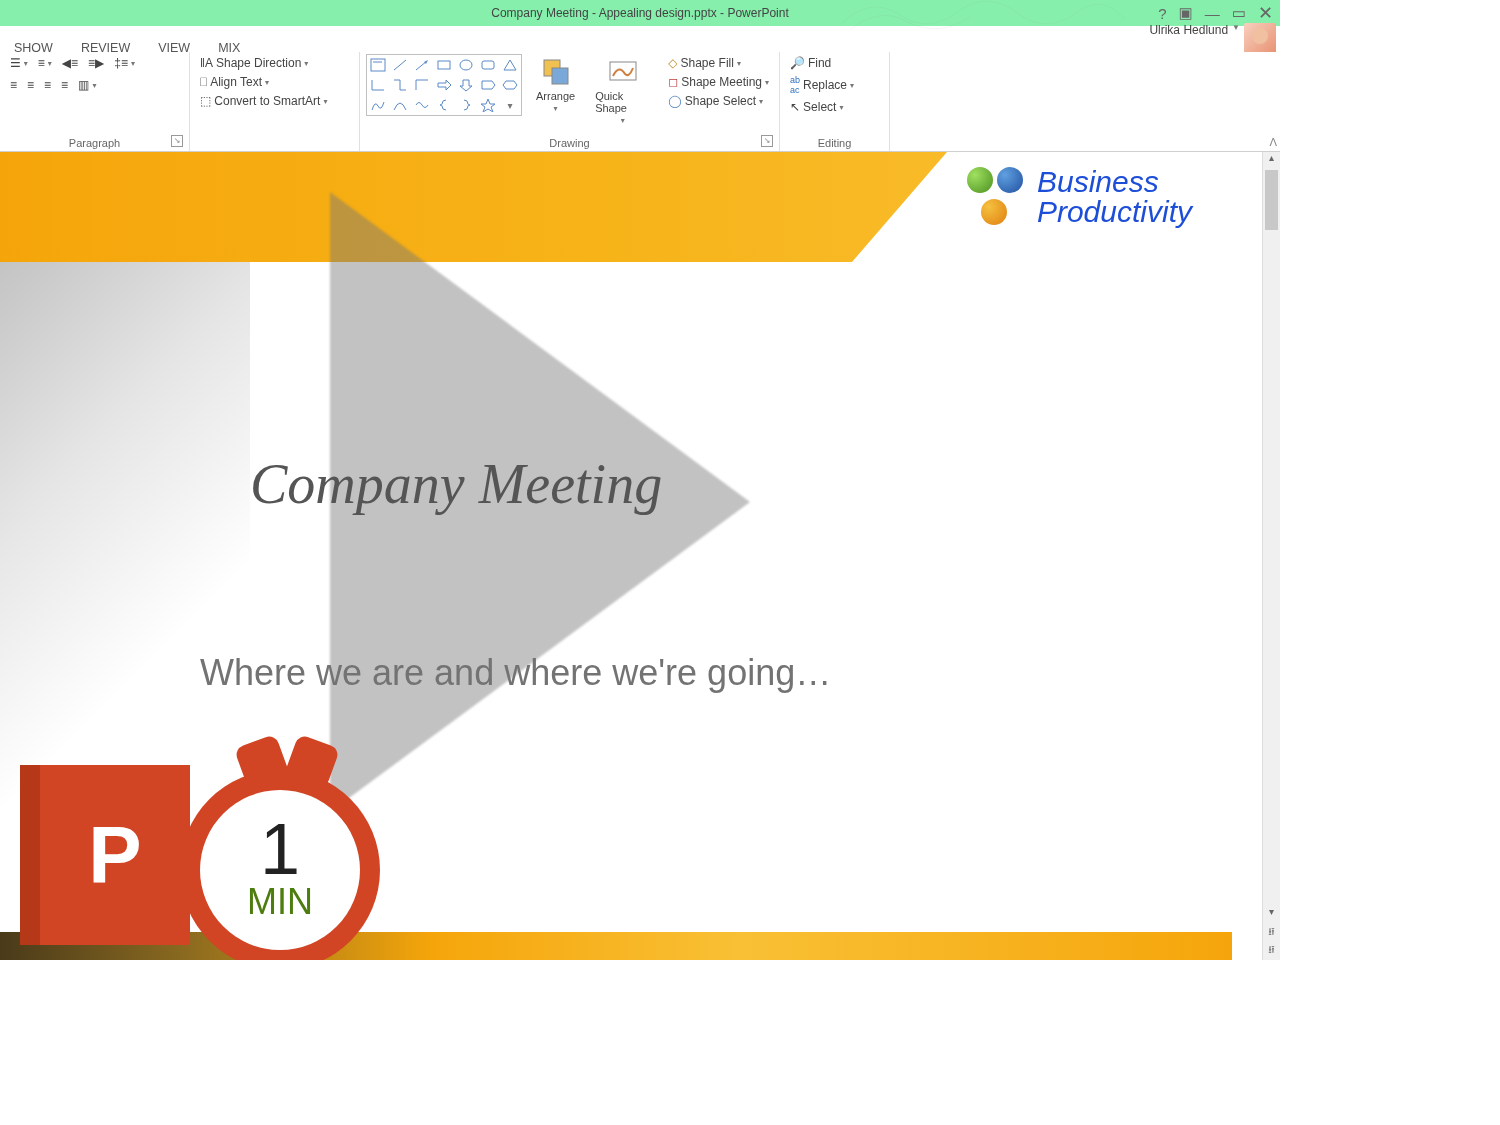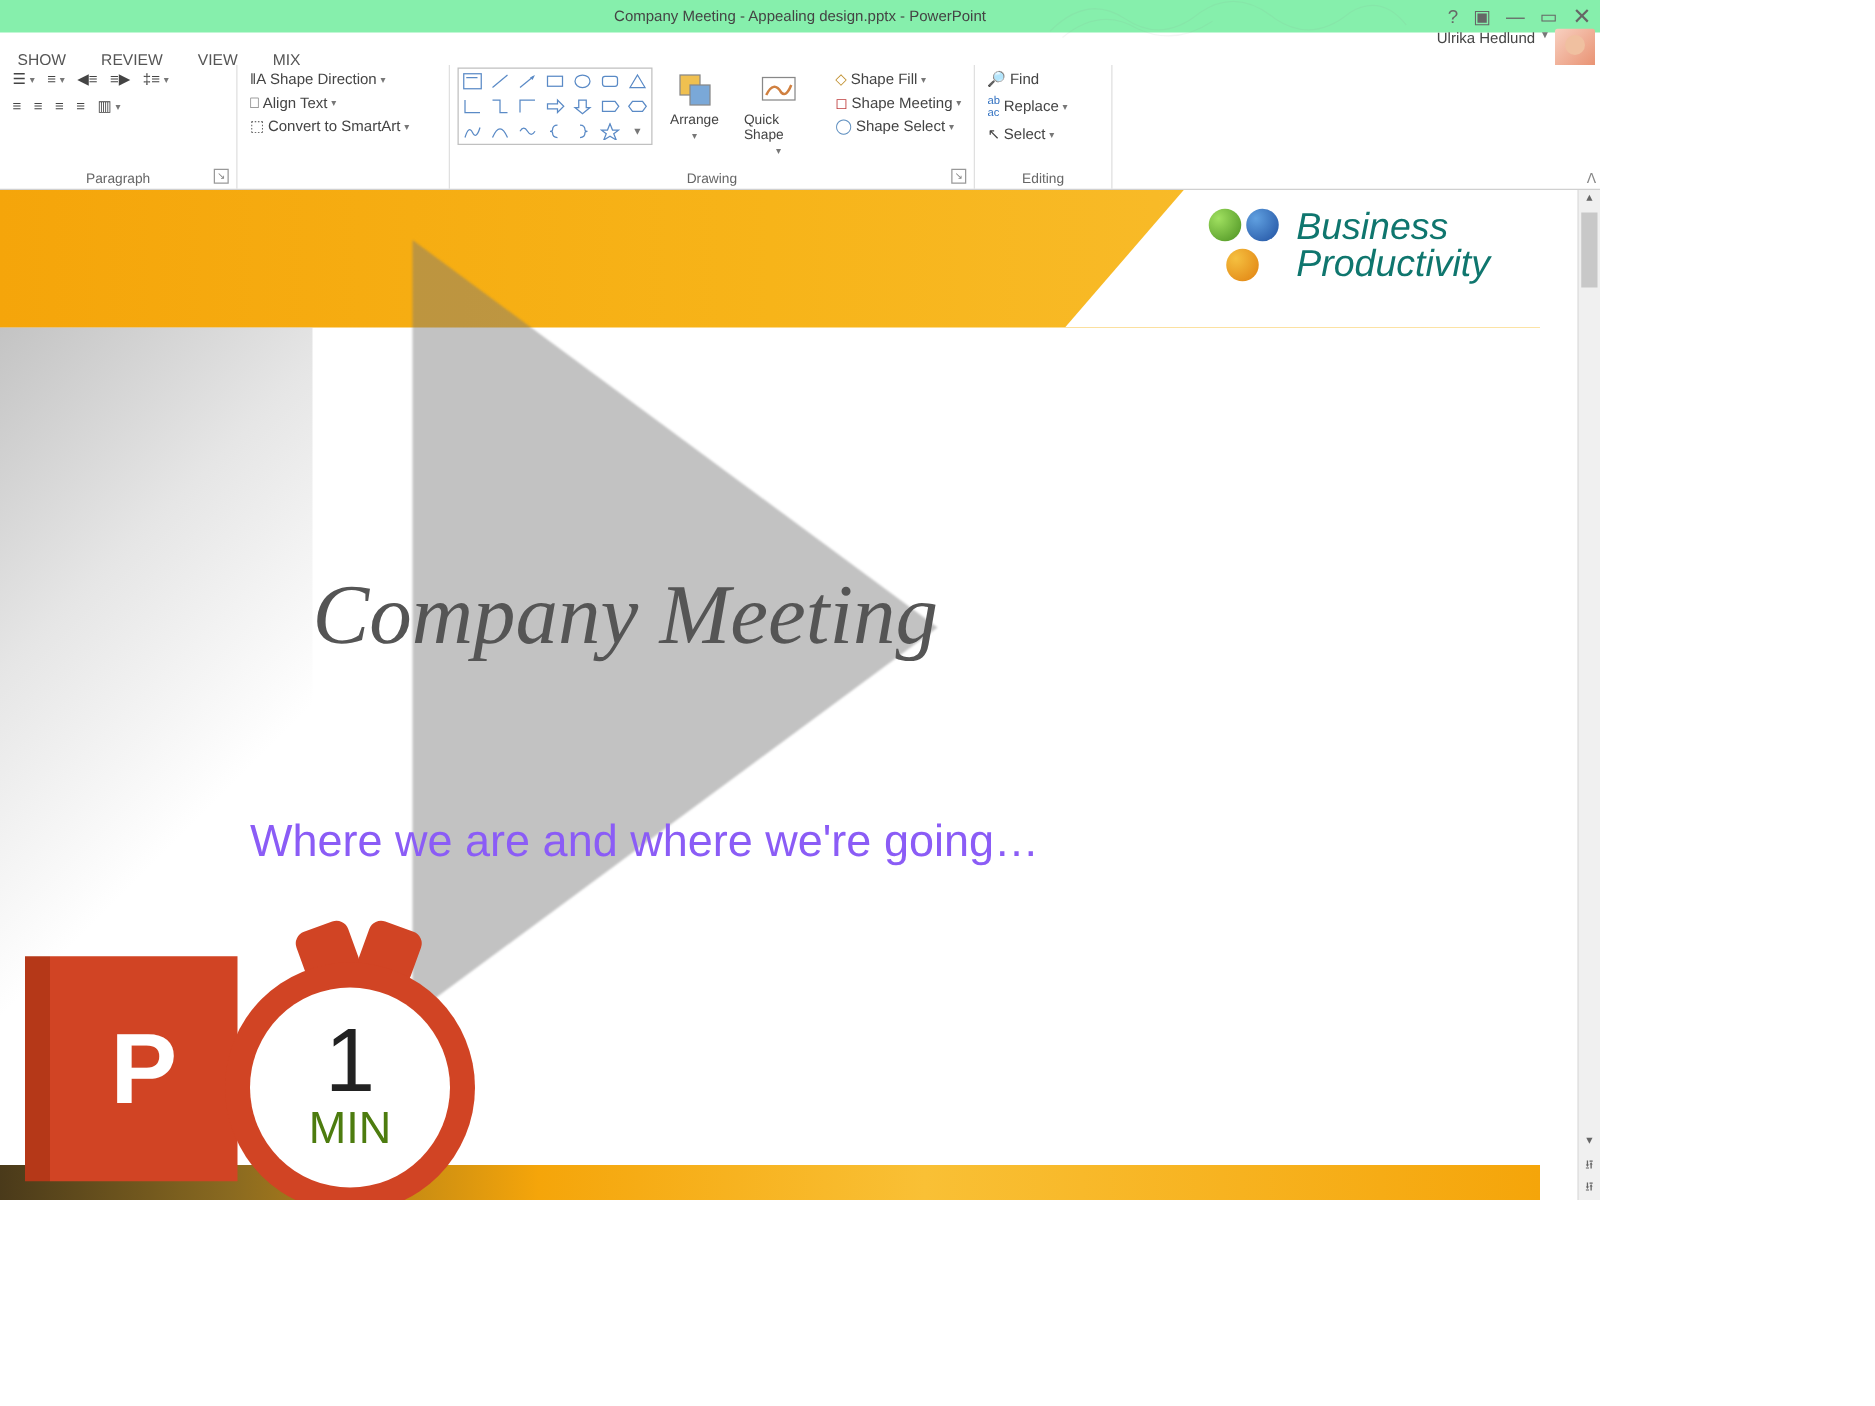--- a/index.html
+++ b/index.html
@@ -36,23 +36,23 @@
 
 .canvas-area { height:808px; background:#fff; position:relative; display:flex; }
 .slide-wrap { flex:1; position:relative; overflow:hidden; }
 .slide { position:absolute; left:0; top:0; width:1232px; height:808px; background:#fff; }
 .slide .topbar { height:110px; background:linear-gradient(90deg,#f5a50a,#f7b419,#f9c035); position:relative; }
 .slide .topbar .cut { position:absolute; right:0; top:0; width:380px; height:110px; background:#fff; clip-path:polygon(25% 0,100% 0,100% 100%,0 100%); }
 .slide .botbar { position:absolute; bottom:0; left:0; right:0; height:28px; background:linear-gradient(90deg,#4a3a1a 0%,#8a6a20 15%,#f5a50a 35%,#f9c035 60%,#f5a50a 100%); }
 .slide .logo { position:absolute; right:40px; top:15px; display:flex; align-items:center; gap:12px; }
 .slide .logo .dots { position:relative; width:60px; height:60px; }
 .slide .logo .dots span { position:absolute; width:26px; height:26px; border-radius:50%; }
-.slide .logo .txt { font-family:'Brush Script MT','Segoe Script',cursive; font-size:30px; color:#0f766e; font-style:italic; line-height:1; }
-.slide .maintitle { position:absolute; top:300px; left:250px; font-family:'Brush Script MT','Segoe Script',cursive; font-size:68px; color:#555; font-style:italic; }
-.slide .subtitle { position:absolute; top:500px; left:200px; font-size:36px; color:#8b5cf6; font-weight:300; }
+.slide .logo .txt { font-family:'Brush Script MT','Segoe Script',cursive; font-size:30px; color:#1d4ed8; font-style:italic; line-height:1; }
+.slide .maintitle { position:absolute; top:300px; left:250px; font-family:'Brush Script MT','Segoe Script',cursive; font-size:56px; color:#555; font-style:italic; }
+.slide .subtitle { position:absolute; top:500px; left:200px; font-size:36px; color:#737373; font-weight:300; }
 .slide .gradleft { position:absolute; left:0; top:110px; width:250px; height:670px; background:linear-gradient(135deg,#888 0%,#ccc 30%,transparent 60%); opacity:0.5; }
 
 .playtri { position:absolute; left:330px; top:40px; width:0; height:0; border-left:420px solid rgba(120,120,120,0.45); border-top:310px solid transparent; border-bottom:310px solid transparent; filter:blur(1px); }
 
 .pp-badge { position:absolute; left:40px; bottom:-10px; display:flex; align-items:center; }
 .pp-icon { width:150px; height:180px; background:#d14424; position:relative; display:flex; align-items:center; justify-content:center; }
 .pp-icon::before { content:""; position:absolute; left:-20px; top:0; width:20px; height:180px; background:#b53818; }
 .pp-icon .p { color:#fff; font-size:80px; font-weight:bold; }
 .timer { width:200px; height:230px; position:relative; margin-left:-10px; }
 .timer .ring { width:200px; height:200px; border-radius:50%; background:#d14424; position:absolute; bottom:0; display:flex; align-items:center; justify-content:center; }

